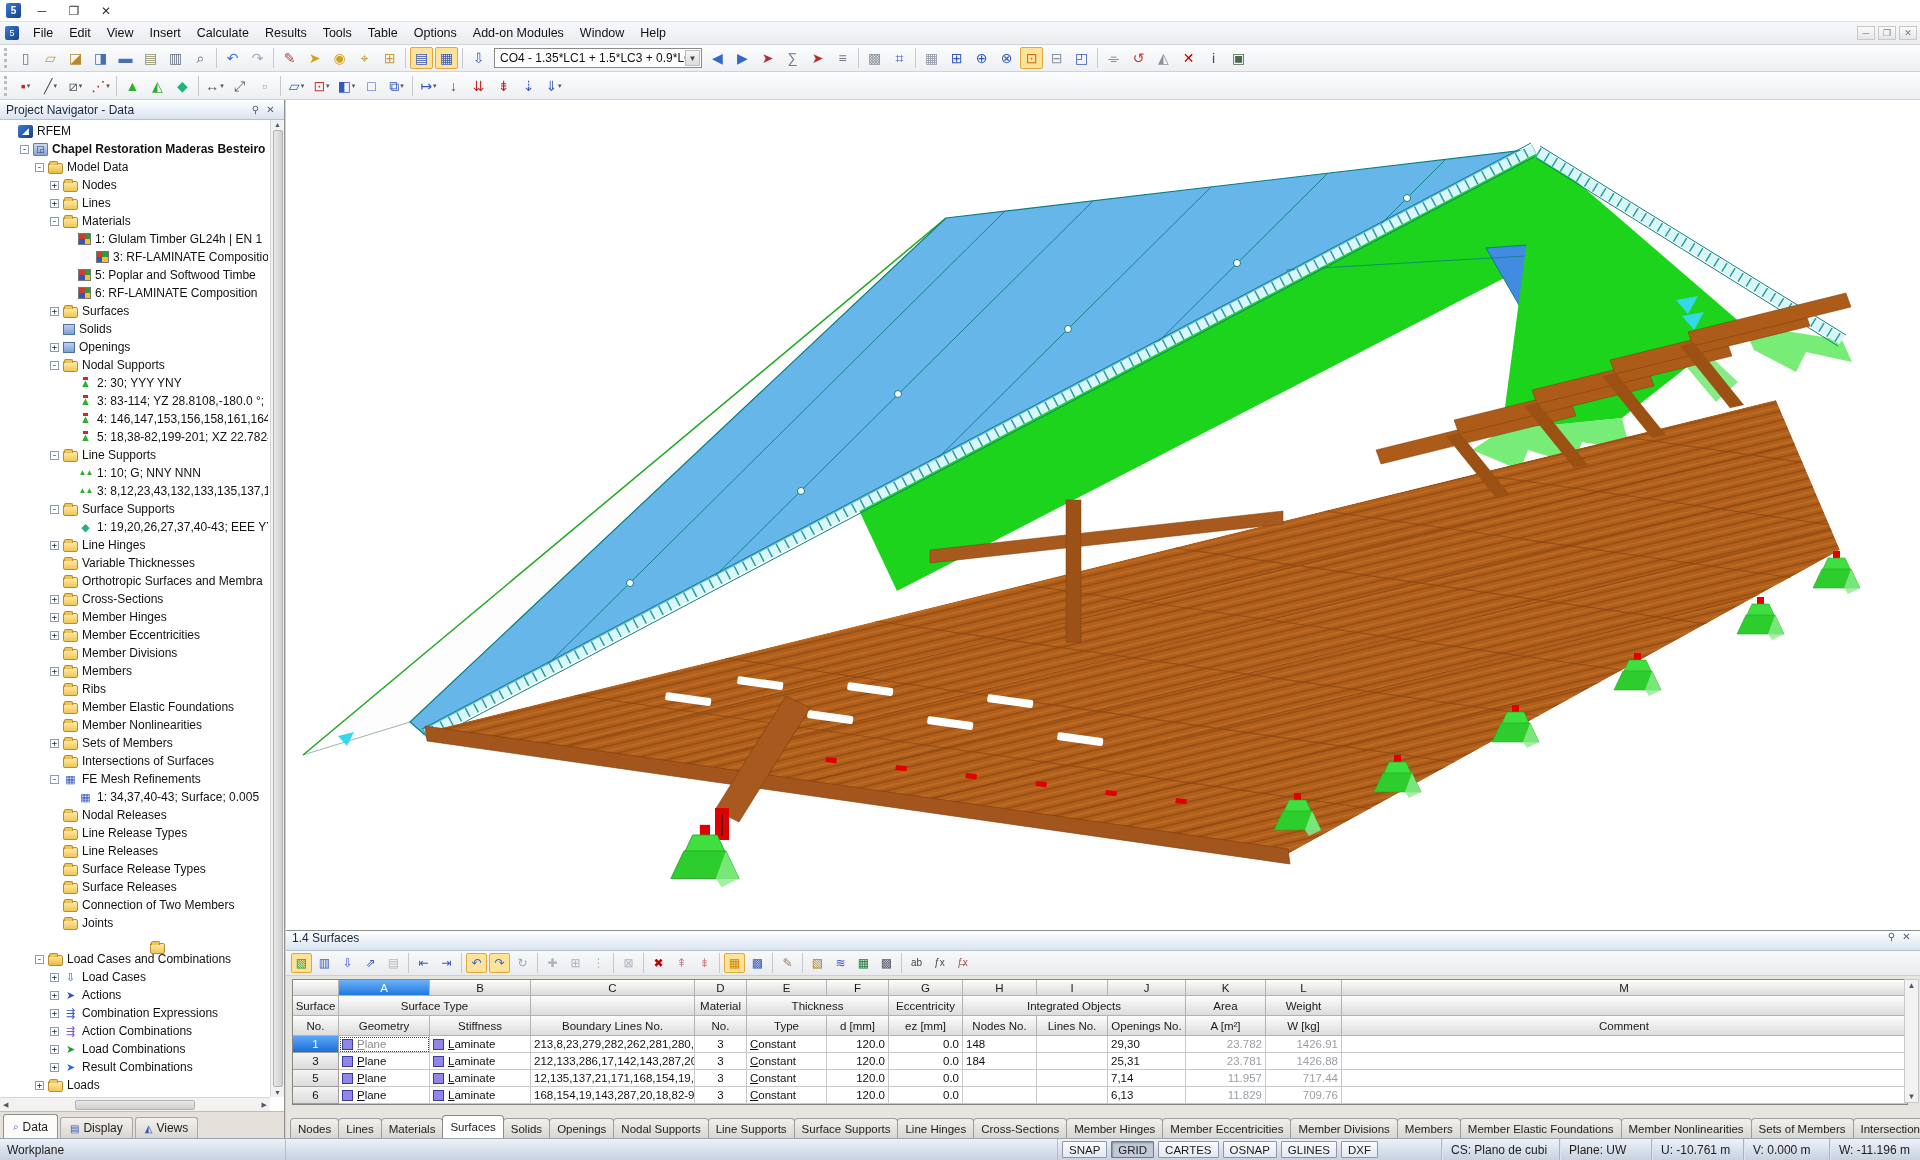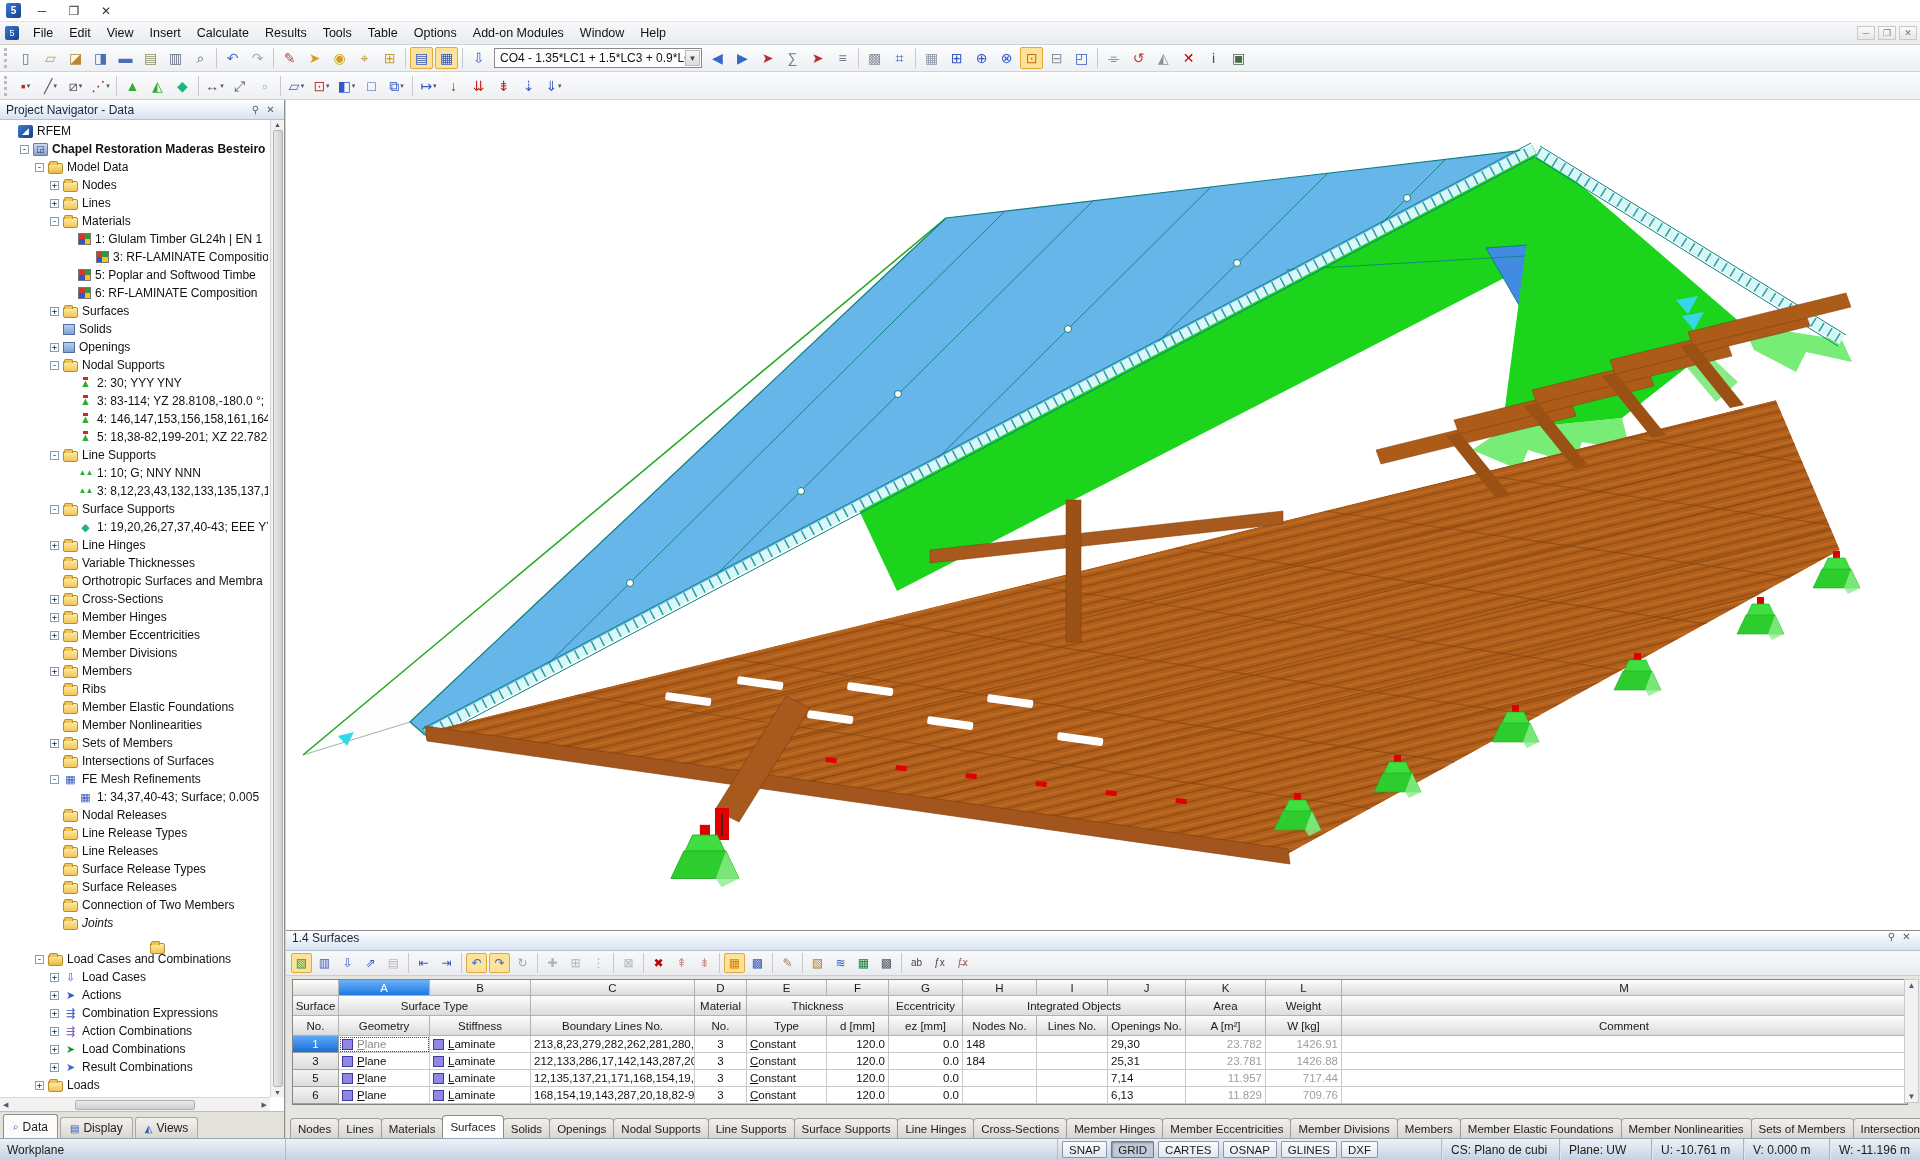--- a/index.html
+++ b/index.html
@@ -584,21 +584,21 @@
           <div class="trow" style="padding-left: 49px;">
             <span class="texp none"></span>
             <span class="ticon ic-fold"></span>
             <span class="tlabel">Surface Releases</span>
           </div>
           <div class="trow" style="padding-left: 49px;">
             <span class="texp none"></span>
             <span class="ticon ic-fold"></span>
             <span class="tlabel">Connection of Two Members</span>
           </div>
-          <div class="trow" style="padding-left: 49px; font-style: italic;">
+          <div class="trow" style="padding-left: 49px;">
             <span class="texp none"></span>
             <span class="ticon ic-fold"></span>
             <span class="tlabel">Joints</span>
           </div>
           <div class="trow" style="padding-left: 49px; flex-direction: column;">
             <span class="texp none"></span>
             <span class="ticon ic-fold"></span>
             <span class="tlabel">Nodal Constraints</span>
           </div>
           <div class="trow" style="padding-left: 34px;">

